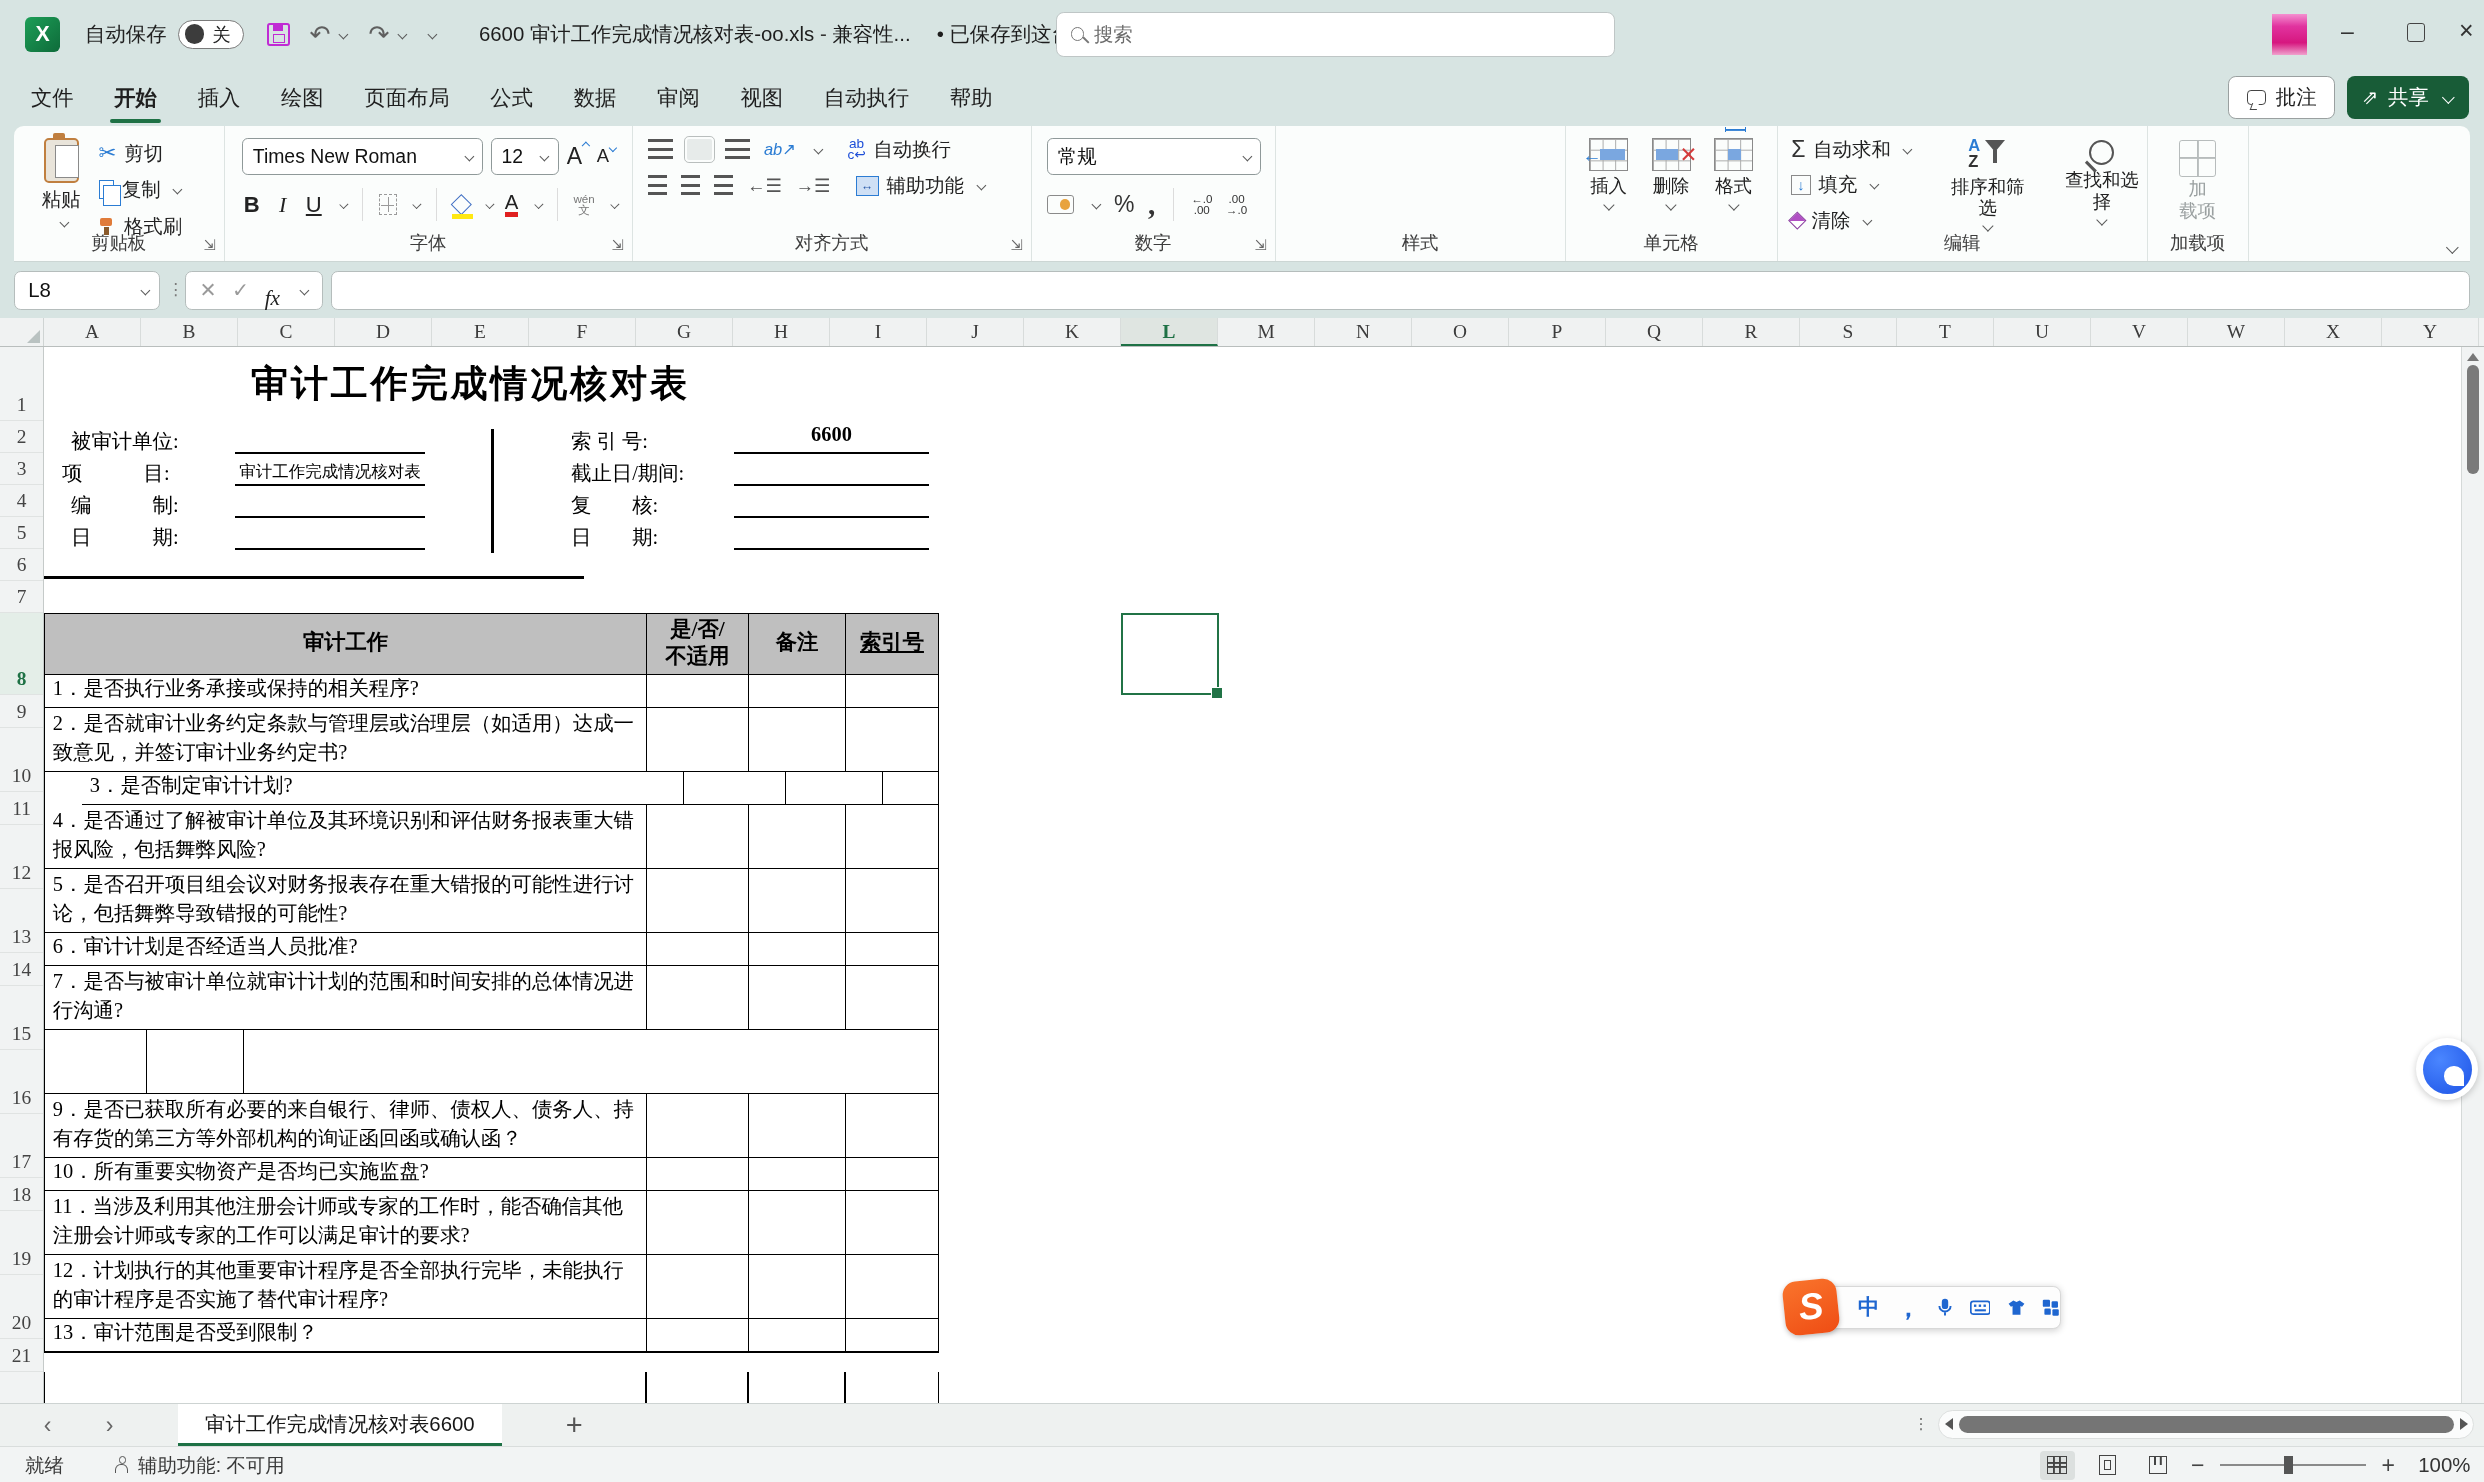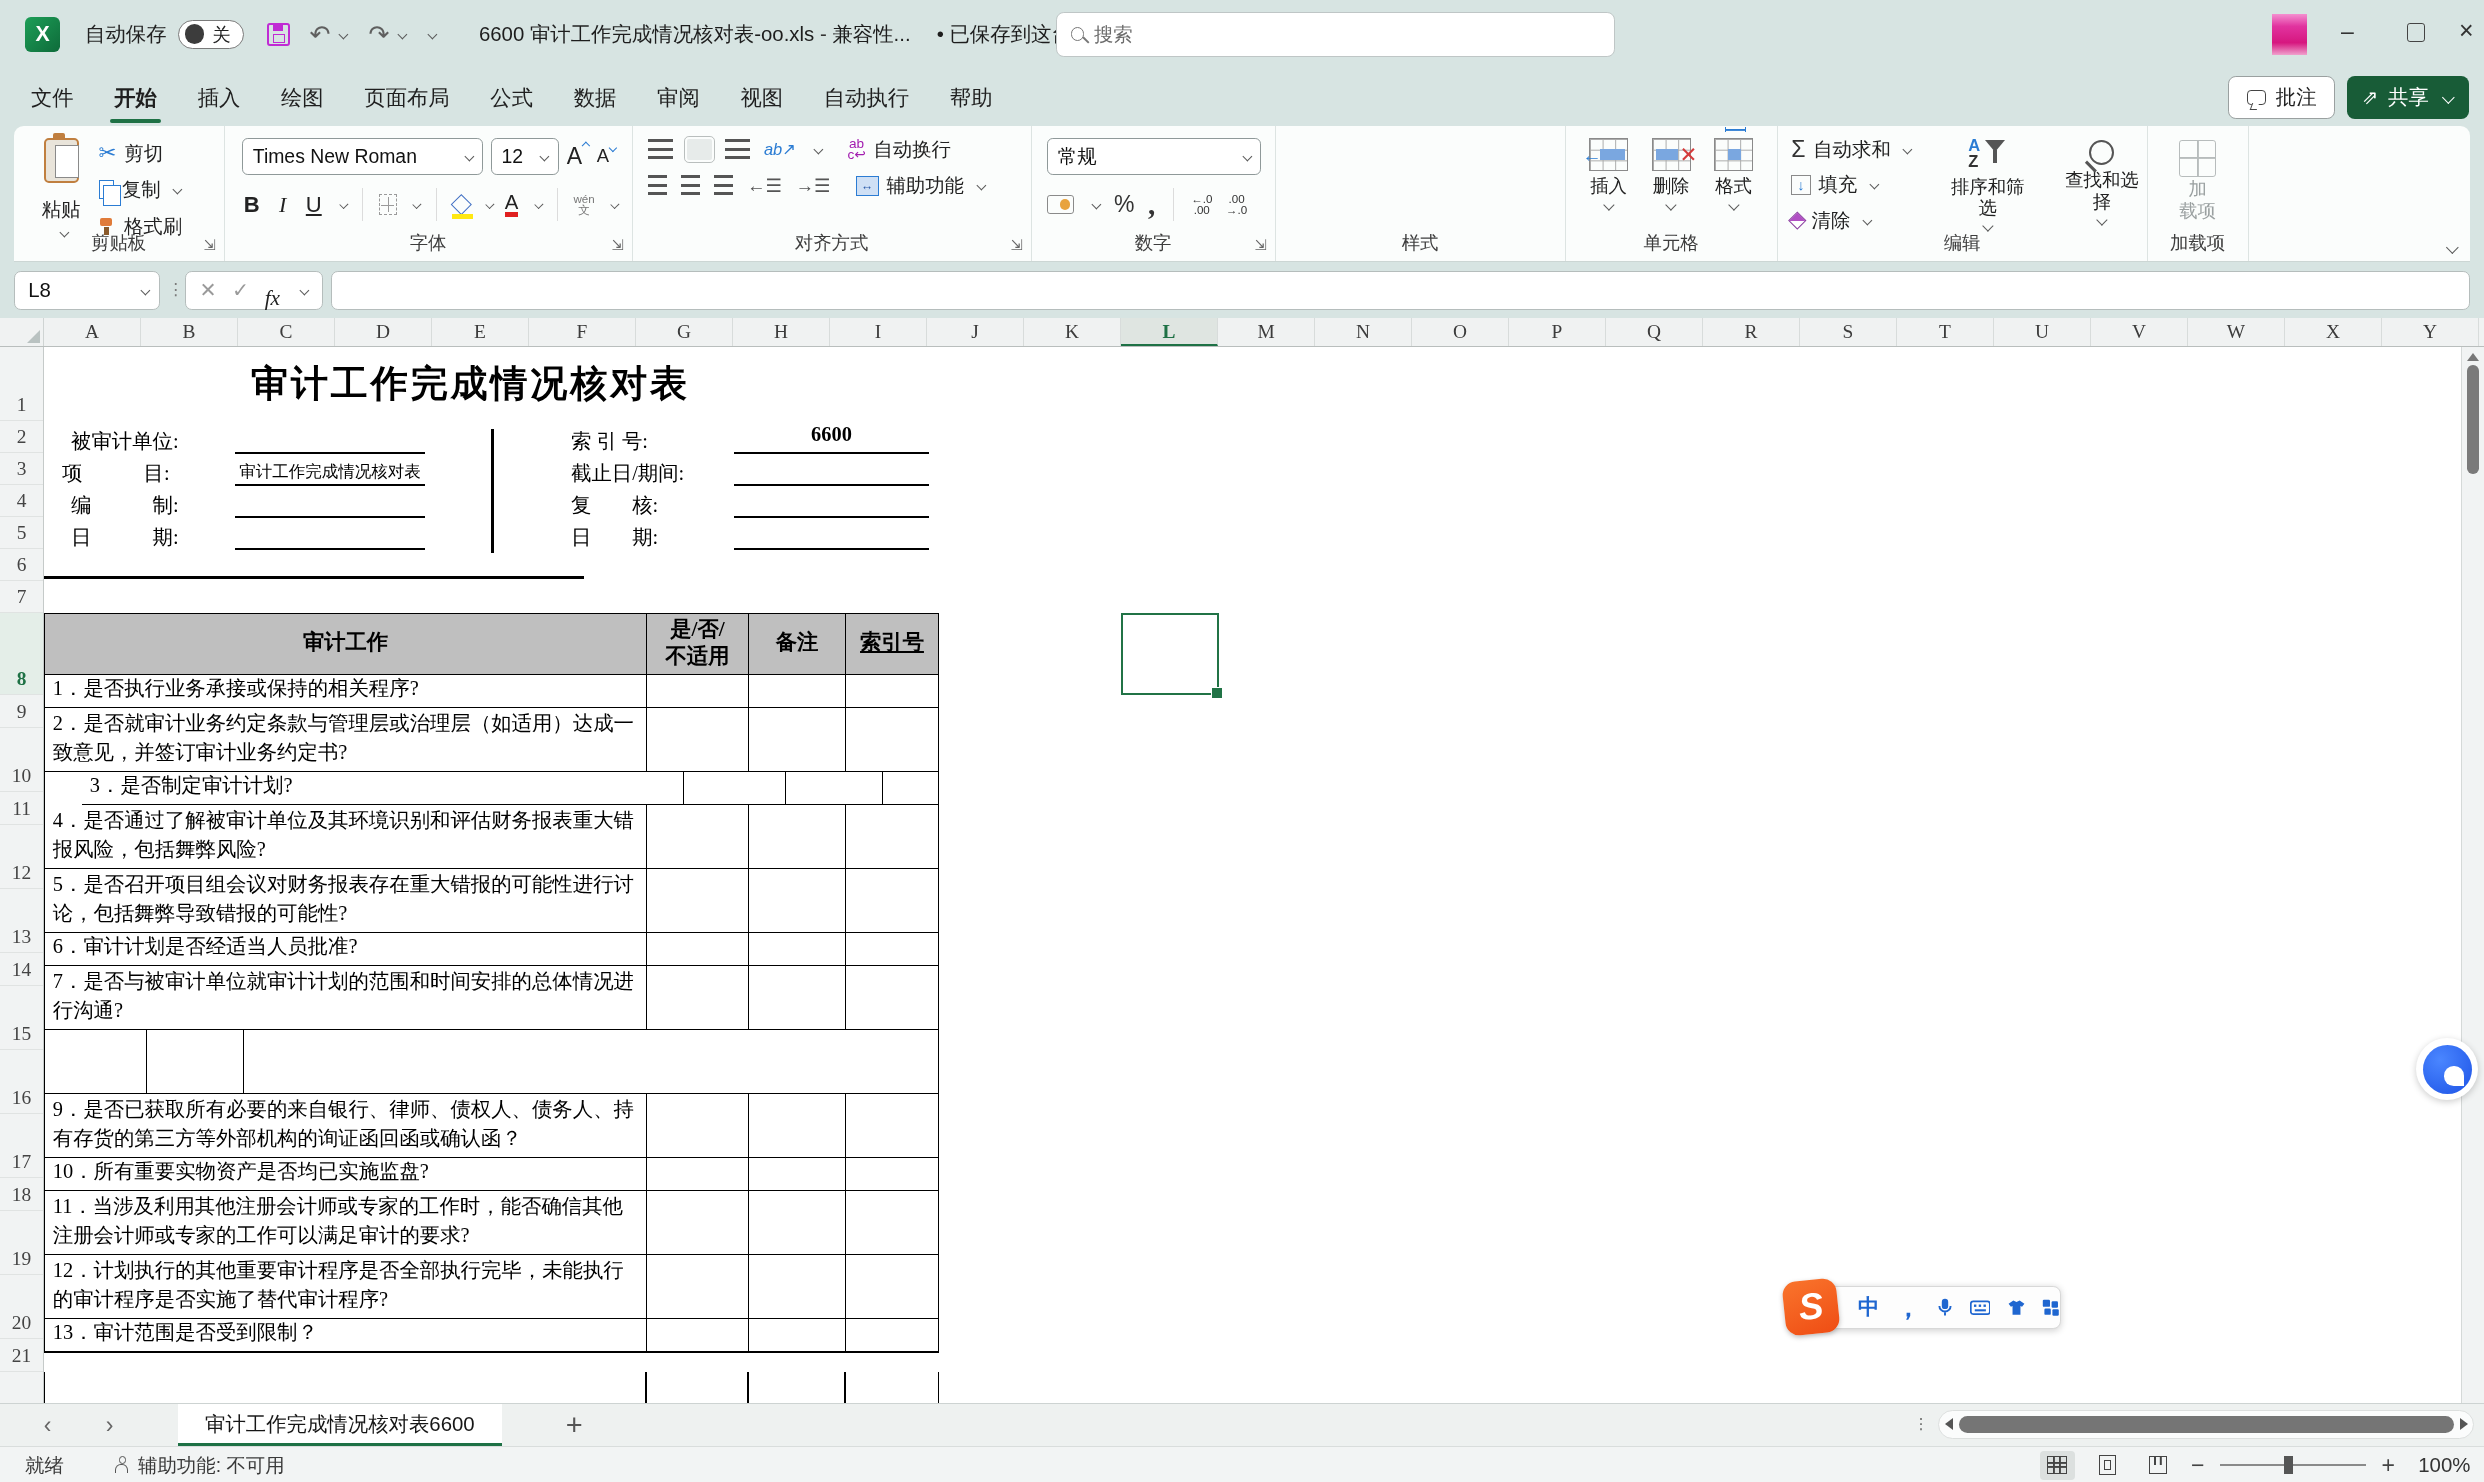--- a/index.html
+++ b/index.html
@@ -53,21 +53,21 @@
   .rgroup .glabel { position:absolute; bottom:5.8px; left:0; right:0; text-align:center; font-size:18.4px; color:#3d3d3d; }
   .rgroup .launcher { right:7.8px; }
   .ric-txt { font-size:19.4px; color:#222; white-space:nowrap; }
 
   
   .g-clip { width:211px; }
   .paste-btn { position:absolute; left:17.5px; top:11.6px; width:60px; text-align:center; }
   .clipboard-ic { width:35px; height:45px; margin:0 auto; border:2.9px solid #c07f3f; border-radius:4.9px; background:#e9e4da; position:relative; }
   .clipboard-ic::before { content:""; position:absolute; left:7.8px; top:-6.8px; width:11.6px; height:6.8px; background:#c07f3f; border-radius:1.9px; }
   .clipboard-ic::after { content:""; position:absolute; left:9.7px; top:5.8px; width:21.3px; height:31px; background:#fff; border:1.5px solid #8a8a8a; }
-  .paste-btn .ric-txt { display:block; margin-top:13px; }
+  .paste-btn .ric-txt { display:block; margin-top:3px; }
   .clip-col { position:absolute; left:85px; top:13.6px; display:flex; flex-direction:column; gap:9.7px; }
   .clip-item { display:flex; align-items:center; gap:7.8px; font-size:19.4px; color:#222; white-space:nowrap; }
   .scissors { color:#2b7cd3; font-size:21.3px; }
   .copy-ic { width:15.5px; height:19.4px; border:1.9px solid #2b7cd3; background:#fff; position:relative; }
   .copy-ic::after { content:""; position:absolute; left:3.9px; top:3.9px; width:15.5px; height:19.4px; border:1.9px solid #2b7cd3; background:#fff; }
   .brush-ic { width:17.5px; height:17.5px; position:relative; }
   .brush-ic::before { content:""; position:absolute; left:1.9px; top:0; width:11.6px; height:8.7px; background:#e07b39; border-radius:1.9px; }
   .brush-ic::after { content:""; position:absolute; left:5.8px; top:9.7px; width:4.9px; height:7.8px; background:#8a5a2a; }
 
   
@@ -380,21 +380,21 @@
     </div>
 
     <div class="rgroup g-align">
       <div class="al-row">
         <span class="bars"></span>
         <span class="bars selbox"></span>
         <span class="bars"></span>
         <span class="orient">ab↗</span>
         <span class="cv sm"></span>
         <div class="wrap-item">
-          <span class="wrap-ic" style="white-space:pre-line;color:#a21caf">ab
+          <span class="wrap-ic" style="white-space:pre-line;color:#1d4ed8">ab
 c↩</span>
           <span>自动换行</span>
         </div>
       </div>
       <div class="al-row">
         <span class="bars short"></span>
         <span class="bars short"></span>
         <span class="bars short"></span>
         <span class="indent">←☰</span>
         <span class="indent">→☰</span>

